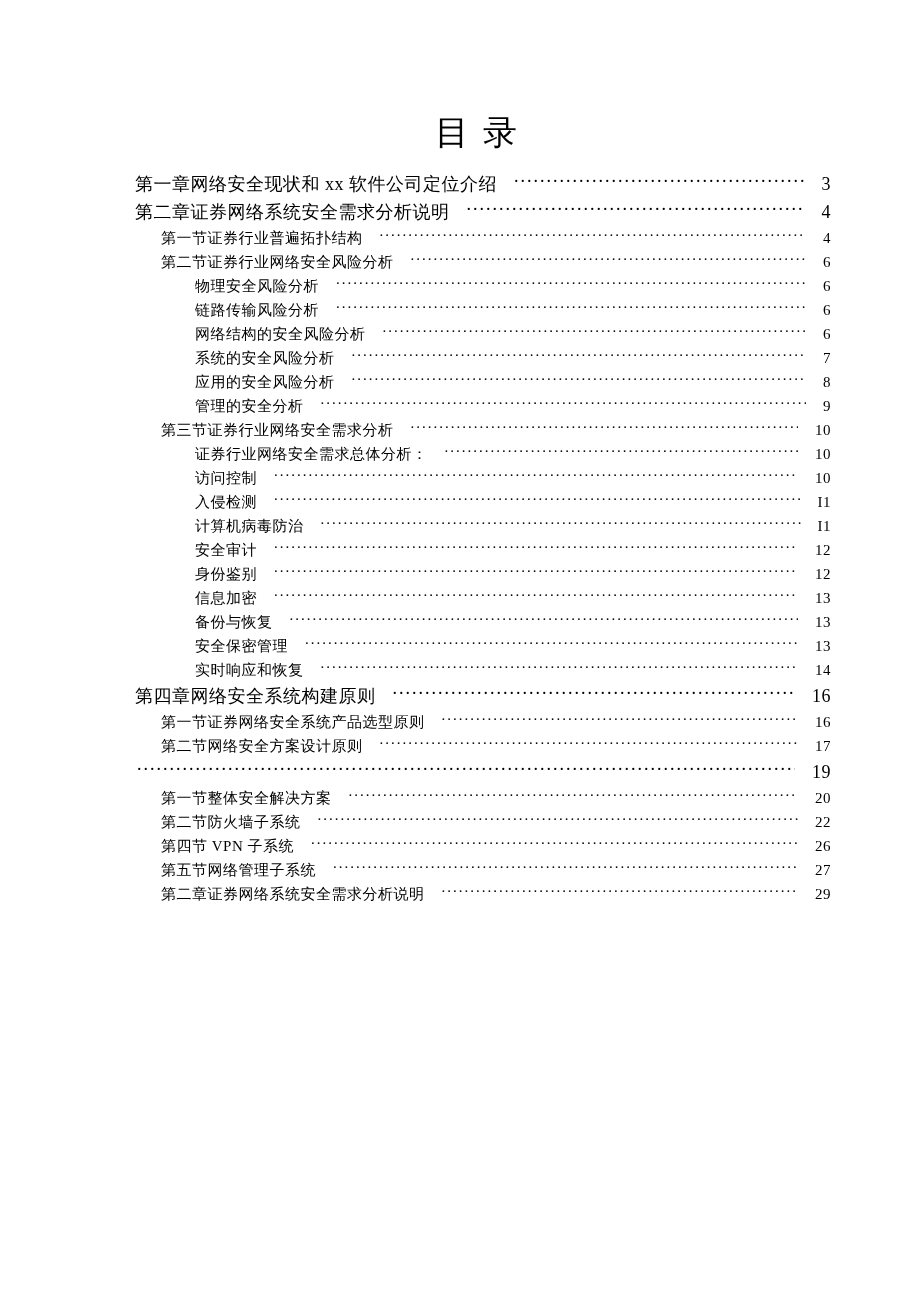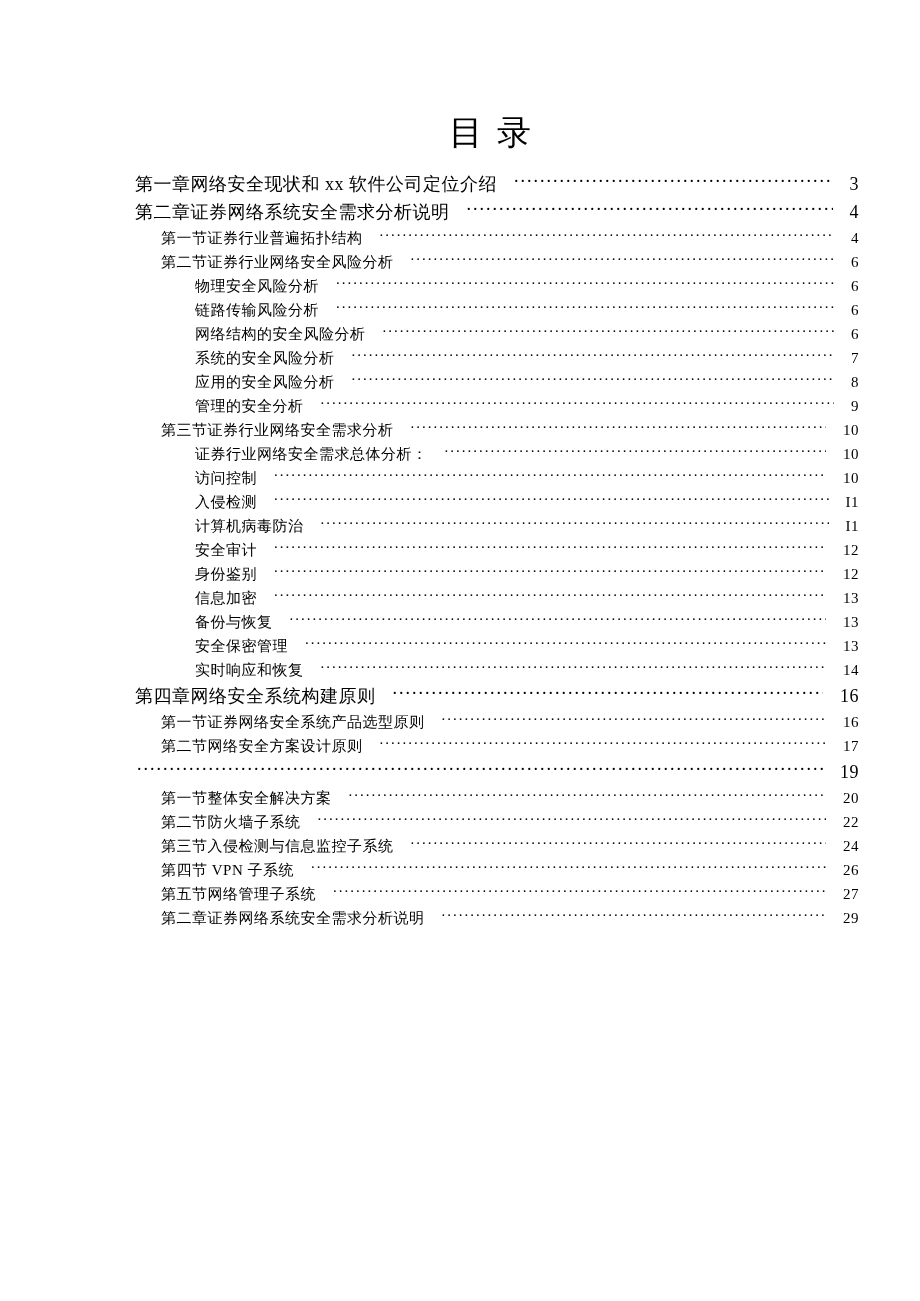--- a/index.html
+++ b/index.html
@@ -5,21 +5,21 @@
   * { margin: 0; padding: 0; box-sizing: border-box; }
   html, body {
     width: 920px;
     background: #ffffff;
     font-family: "SimSun", "宋体", serif;
     color: #000;
   }
   .page {
     width: 920px;
     min-height: 1301px;
-    padding: 110px 61px 0 135px;
+    padding: 110px 89px 0 135px;
     background: #fff;
   }
   .title {
     text-align: center;
     font-size: 34px;
     letter-spacing: 14px;
     margin-bottom: 14px;
     font-weight: 400;
   }
   .toc { width: 100%; }
@@ -189,25 +189,20 @@
         <span class="txt">第一节整体安全解决方案</span>
         <span class="dots"></span>
         <span class="pg">20</span>
       </div>
       <div class="toc-row lvl2">
         <span class="txt">第二节防火墙子系统</span>
         <span class="dots"></span>
         <span class="pg">22</span>
       </div>
       <div class="toc-row lvl2">
-        <span class="txt">第三节入侵检测与信息监控子系统</span>
-        <span class="dots"></span>
-        <span class="pg">24</span>
-      </div>
-      <div class="toc-row lvl2">
         <span class="txt">第四节 VPN 子系统</span>
         <span class="dots"></span>
         <span class="pg">26</span>
       </div>
       <div class="toc-row lvl2">
         <span class="txt">第五节网络管理子系统</span>
         <span class="dots"></span>
         <span class="pg">27</span>
       </div>
       <div class="toc-row lvl2">

